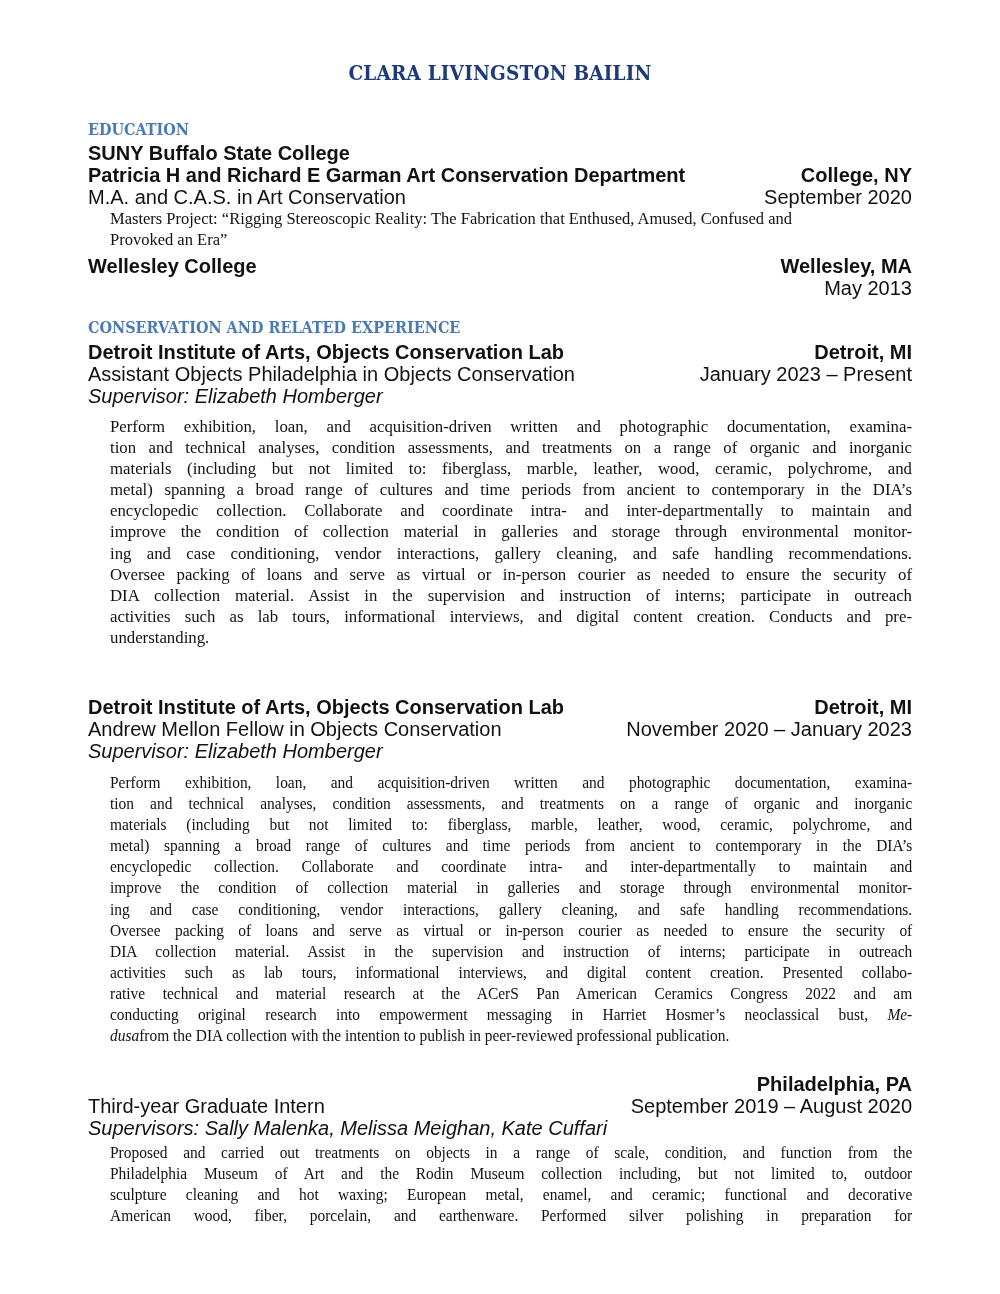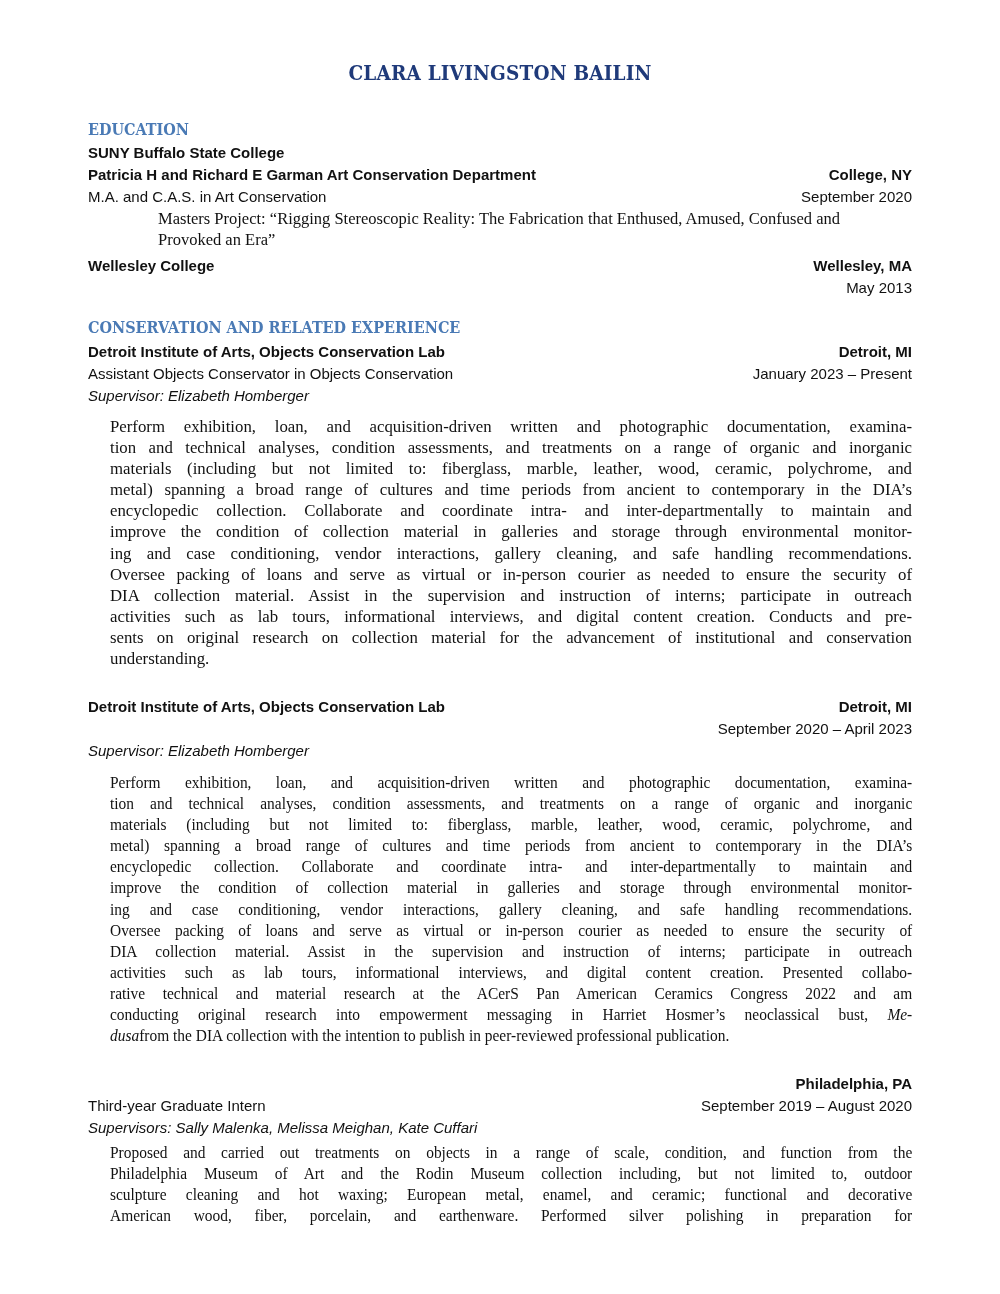--- a/index.html
+++ b/index.html
@@ -11,32 +11,31 @@
     color: #1f3a7a; letter-spacing: 0.2px; transform: scaleX(0.88); transform-origin: center;
   }
   .section-title {
     position: absolute; left: 0;
     font-family: "DejaVu Serif", serif; font-weight: bold; font-size: 16px;
     color: #4a7ab5; transform: scaleX(0.9); transform-origin: left;
     white-space: nowrap;
   }
   .row {
     position: absolute; left: 0; width: 824px; height: 22px;
-    font-family: "Liberation Sans", sans-serif; font-size: 15px; line-height: 22px;
+    font-family: "Liberation Sans", sans-serif; font-size: 20px; line-height: 22px;
     white-space: nowrap;
   }
   .row .l { position: absolute; left: 0; top: 0; }
   .row .r { position: absolute; right: 0; top: 0; text-align: right; }
   .b { font-weight: bold; }
   .i { font-style: italic; }
   .indent-text {
     position: absolute; left: 22px; width: 780px;
     font-family: "Liberation Serif", serif; font-size: 16.5px; line-height: 21.1px;
     white-space: nowrap;
-    margin-left: 48px;
   }
   .para {
     position: absolute; left: 22px; width: 802px;
     font-family: Liberation Serif, serif; font-size: 16.8px; line-height: 21.1px;
   }
   .para .ln { display: block; text-align: justify; text-align-last: justify; white-space: nowrap; height: 21.1px; overflow: visible; }
   .para .ln.last { text-align-last: left; }
   .para.cond { font-size: 16.8px; }
   .para.cond .ln { transform: scaleX(0.92); transform-origin: left; width: 872px; }
 </style>
@@ -71,47 +70,47 @@
     <span class="r">May 2013</span>
   </div>
 
   <div class="section-title" style="top:318px;">CONSERVATION AND RELATED EXPERIENCE</div>
 
   <div class="row" style="top:341px;">
     <span class="l b">Detroit Institute of Arts, Objects Conservation Lab</span>
     <span class="r b">Detroit, MI</span>
   </div>
   <div class="row" style="top:363px;">
-    <span class="l">Assistant Objects Conservator in Objects Conservation</span>
+    <span class="l">Assistant Objects Philadelphia in Objects Conservation</span>
     <span class="r">January 2023 – Present</span>
   </div>
   <div class="row" style="top:385px;">
     <span class="l i">Supervisor: Elizabeth Homberger</span>
   </div>
   <div class="para" style="top:416px;">
     <span class="ln">Perform exhibition, loan, and acquisition-driven written and photographic documentation, examina-</span>
     <span class="ln">tion and technical analyses, condition assessments, and treatments on a range of organic and inorganic</span>
     <span class="ln">materials (including but not limited to: fiberglass, marble, leather, wood, ceramic, polychrome, and</span>
     <span class="ln">metal) spanning a broad range of cultures and time periods from ancient to contemporary in the DIA’s</span>
     <span class="ln">encyclopedic collection. Collaborate and coordinate intra- and inter-departmentally to maintain and</span>
     <span class="ln">improve the condition of collection material in galleries and storage through environmental monitor-</span>
     <span class="ln">ing and case conditioning, vendor interactions, gallery cleaning, and safe handling recommendations.</span>
     <span class="ln">Oversee packing of loans and serve as virtual or in-person courier as needed to ensure the security of</span>
     <span class="ln">DIA collection material. Assist in the supervision and instruction of interns; participate in outreach</span>
     <span class="ln">activities such as lab tours, informational interviews, and digital content creation. Conducts and pre-</span>
-    <span class="ln">sents on original research on collection material for the advancement of institutional and conservation</span>
     <span class="ln last">understanding.</span>
   </div>
 
   <div class="row" style="top:696px;">
     <span class="l b">Detroit Institute of Arts, Objects Conservation Lab</span>
     <span class="r b">Detroit, MI</span>
   </div>
   <div class="row" style="top:718px;">
-    <span class="r">September 2020 – April 2023</span>
+    <span class="l">Andrew Mellon Fellow in Objects Conservation</span>
+    <span class="r">November 2020 – January 2023</span>
   </div>
   <div class="row" style="top:740px;">
     <span class="l i">Supervisor: Elizabeth Homberger</span>
   </div>
   <div class="para cond" style="top:772px;">
     <span class="ln">Perform exhibition, loan, and acquisition-driven written and photographic documentation, examina-</span>
     <span class="ln">tion and technical analyses, condition assessments, and treatments on a range of organic and inorganic</span>
     <span class="ln">materials (including but not limited to: fiberglass, marble, leather, wood, ceramic, polychrome, and</span>
     <span class="ln">metal) spanning a broad range of cultures and time periods from ancient to contemporary in the DIA’s</span>
     <span class="ln">encyclopedic collection. Collaborate and coordinate intra- and inter-departmentally to maintain and</span>

